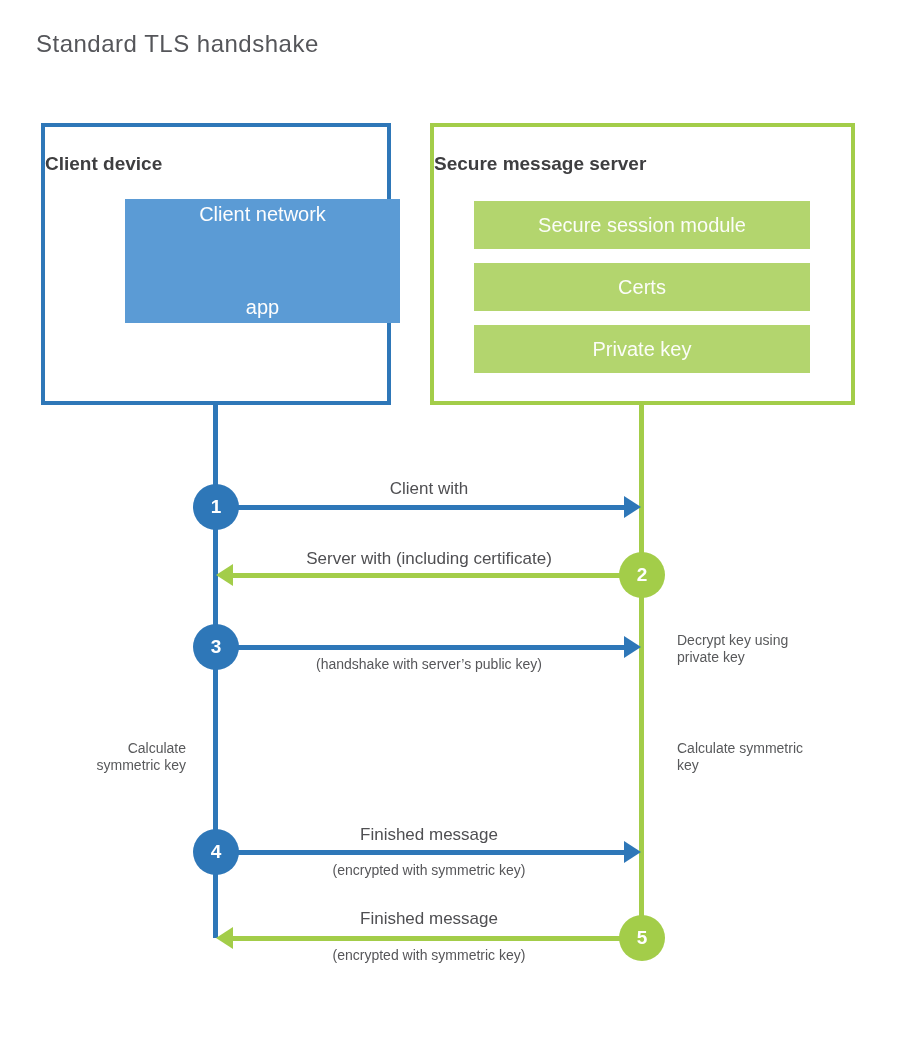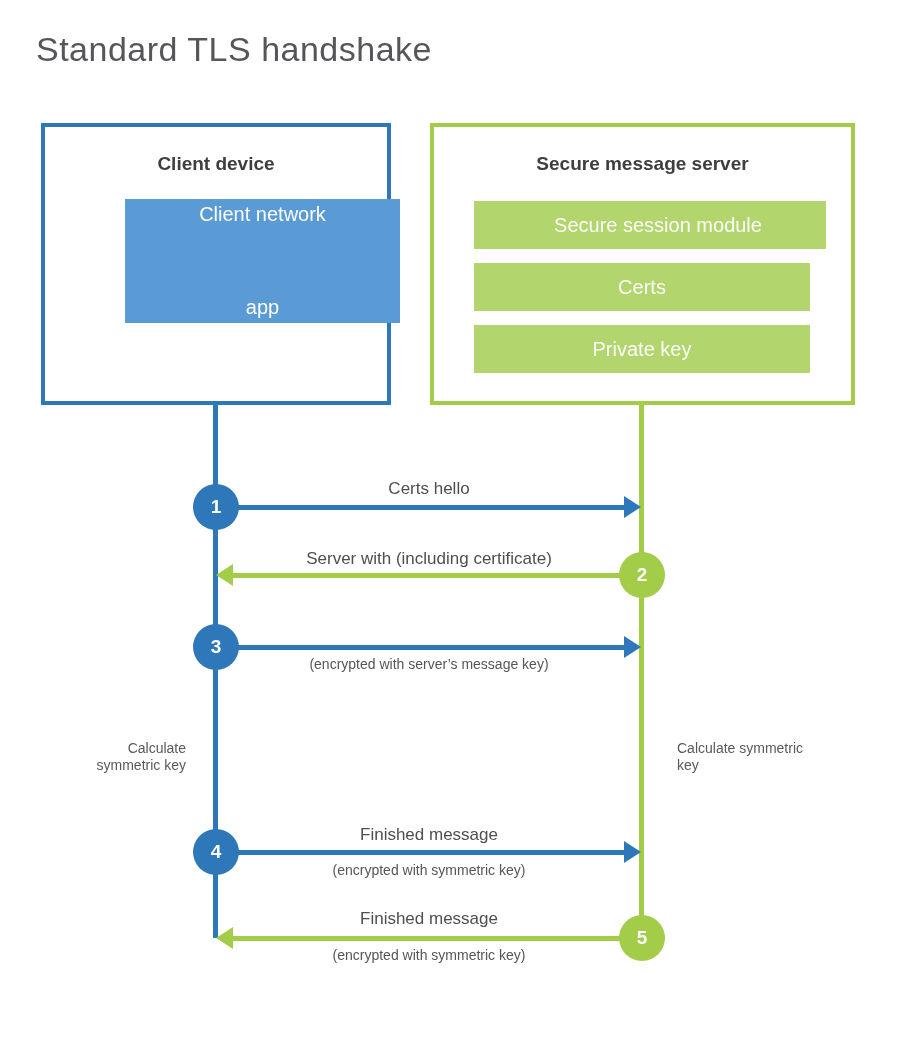--- a/index.html
+++ b/index.html
@@ -14,42 +14,41 @@
     width: 900px;
     height: 1058px;
     background: #ffffff;
     font-family: "Liberation Sans", sans-serif;
     overflow: hidden;
   }
   .diagram-title {
     position: absolute;
     left: 36px;
     top: 30px;
-    font-size: 34px;
+    font-size: 24px;
     font-weight: 400;
     color: #55565a;
     letter-spacing: 0.5px;
   }
   .entity-box {
     position: absolute;
     box-sizing: border-box;
     background: #ffffff;
   }
   .client-box {
     left: 41px; top: 123px; width: 350px; height: 282px;
     border: 4px solid var(--blue);
   }
   .server-box {
     left: 430px; top: 123px; width: 425px; height: 282px;
     border: 4px solid var(--green);
   }
   .entity-header {
     position: absolute;
     left: 0; right: 0; top: 26px;
-    text-align: center;
     font-size: 19px;
     font-weight: bold;
     color: #3e3e40;
   }
   .app-box {
     position: absolute;
     left: 79px; top: 199px; width: 275px; height: 124px;
     background: var(--blue-fill);
     color: #fdfdfd;
     font-size: 20px;
@@ -65,21 +64,21 @@
     position: absolute;
     left: 474px; width: 336px; height: 48px;
     background: var(--green-fill);
     color: #fcfdf9;
     font-size: 20px;
     display: flex;
     align-items: center;
     justify-content: center;
     text-align: center;
   }
-  .module-bar.bar-0 { top: 201px; padding-left: 16px; }
+  .module-bar.bar-0 { top: 201px; }
   .module-bar.bar-1 { top: 263px; }
   .module-bar.bar-2 { top: 325px; }
   .lifeline {
     position: absolute;
     width: 5px; top: 405px; height: 533px;
   }
   .lifeline.blue { left: 213px; background: var(--blue); }
   .lifeline.green { left: 639px; background: var(--green); }
   .step-circle {
     position: absolute;
@@ -150,41 +149,42 @@
   <div class="entity-box server-box">
     <div class="entity-header">Secure message server</div>
   </div>
   <div class="module-bar bar-0">Secure session module</div>
   <div class="module-bar bar-1">Certs</div>
   <div class="module-bar bar-2">Private key</div>
 
   <div class="lifeline blue"></div>
   <div class="lifeline green"></div>
 
-  <div class="msg-label" style="top:479px">Certs hello</div>
+  <div class="msg-label" style="top:479px">Client with</div>
   <div class="arrow-line blue" style="left:216px; top:505px; width:410px"></div>
   <div class="arrow-head right blue" style="left:624px; top:496px"></div>
   <div class="step-circle blue" style="left:193px; top:484px">
     <span>1</span>
   </div>
 
   <div class="msg-label" style="top:549px">Server with (including certificate)</div>
   <div class="arrow-line green" style="left:232px; top:573px; width:410px"></div>
   <div class="arrow-head left green" style="left:216px; top:564px"></div>
   <div class="step-circle green" style="left:619px; top:552px">
     <span>2</span>
   </div>
 
   <div class="arrow-line blue" style="left:216px; top:645px; width:410px"></div>
   <div class="arrow-head right blue" style="left:624px; top:636px"></div>
-  <div class="msg-sublabel" style="top:656px">(encrypted with server’s message key)</div>
+  <div class="msg-sublabel" style="top:656px">(handshake with server’s public key)</div>
   <div class="step-circle blue" style="left:193px; top:624px">
     <span>3</span>
   </div>
 
+  <div class="side-note decrypt">Decrypt key using private key</div>
   <div class="side-note calc-left">Calculate symmetric key</div>
   <div class="side-note calc-right">Calculate symmetric key</div>
 
   <div class="msg-label" style="top:825px">Finished message</div>
   <div class="arrow-line blue" style="left:216px; top:850px; width:410px"></div>
   <div class="arrow-head right blue" style="left:624px; top:841px"></div>
   <div class="msg-sublabel" style="top:862px">(encrypted with symmetric key)</div>
   <div class="step-circle blue" style="left:193px; top:829px">
     <span>4</span>
   </div>

